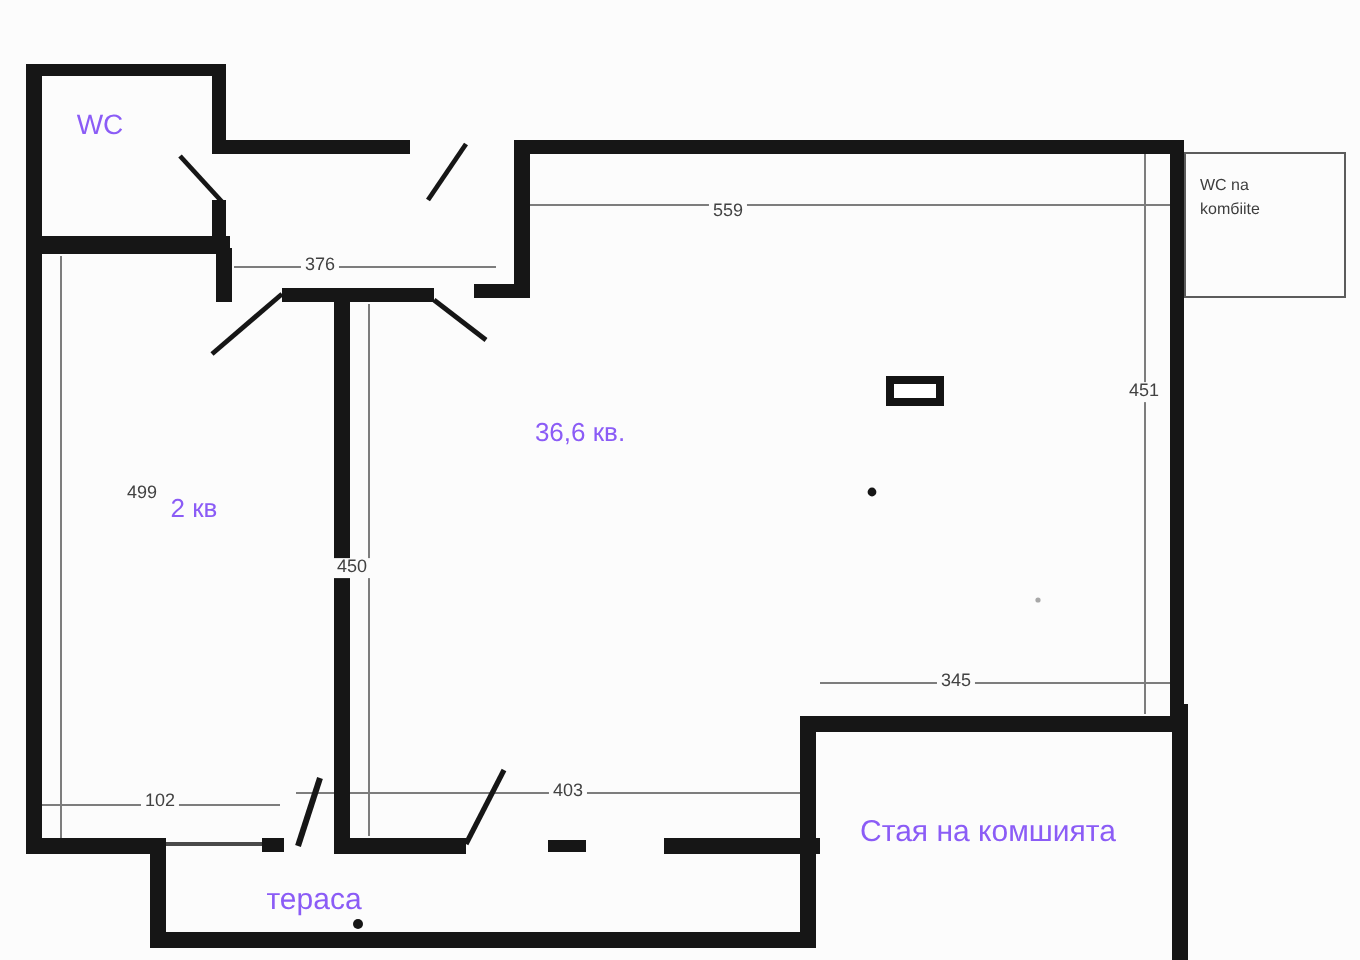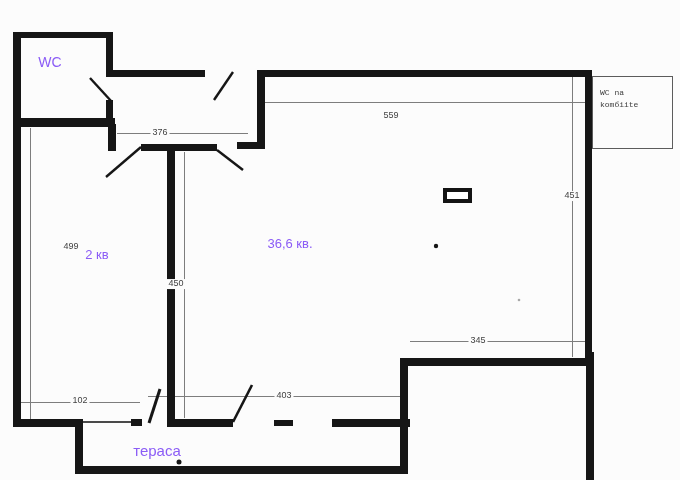--- a/index.html
+++ b/index.html
@@ -35,21 +35,21 @@
   <div class="dline" style="left:265px;top:102px;width:323px;height:1px;"></div>
   <div class="dline" style="left:117px;top:133px;width:131px;height:1px;"></div>
   <div class="dline" style="left:30px;top:128px;width:1px;height:292px;"></div>
   <div class="dline" style="left:184px;top:152px;width:1px;height:266px;"></div>
   <div class="dline" style="left:572px;top:74px;width:1px;height:283px;"></div>
   <div class="dline" style="left:18px;top:402px;width:122px;height:1px;"></div>
   <div class="dline" style="left:148px;top:396px;width:260px;height:1px;"></div>
   <div class="dline" style="left:410px;top:341px;width:175px;height:1px;"></div>
 
   <div class="box-thin" style="left:592px;top:76px;width:79px;height:71px;"></div>
-  <div class="annot" style="left:600px;top:87px;font-family:Liberation Mono, monospace;">
+  <div class="annot" style="left:600px;top:87px;">
     <div>WC na</div>
     <div>komбiite</div>
   </div>
 
   <div class="wall" style="left:13px;top:32px;width:100px;height:6px;"></div>
   <div class="wall" style="left:13px;top:32px;width:8px;height:95px;"></div>
   <div class="wall" style="left:13px;top:118px;width:102px;height:9px;"></div>
   <div class="wall" style="left:106px;top:32px;width:7px;height:45px;"></div>
   <div class="wall" style="left:106px;top:100px;width:7px;height:22px;"></div>
   <div class="wall" style="left:108px;top:124px;width:8px;height:27px;"></div>
@@ -90,24 +90,25 @@
     <line x1="217" y1="150" x2="243" y2="170" stroke="#161616" stroke-width="2.4"></line>
     <line x1="160" y1="389" x2="149" y2="423" stroke="#161616" stroke-width="3"></line>
     <line x1="252" y1="385" x2="233" y2="422" stroke="#161616" stroke-width="2.6"></line>
     <circle cx="436" cy="246" r="2.2" fill="#161616"></circle>
     <circle cx="179" cy="462" r="2.5" fill="#161616"></circle>
     <circle cx="519" cy="300" r="1.3" fill="#a8a8a8"></circle>
   </svg>
 
   <span class="room-label" style="left:50px;top:62px;font-size:14px;">WC</span>
   <span class="room-label" style="left:97px;top:254px;font-size:13px;">2 кв</span>
-  <span class="room-label" style="left:290px;top:216px;font-size:13px;margin-top:27px;">36,6 кв.</span>
+  <span class="room-label" style="left:290px;top:216px;font-size:13px;">36,6 кв.</span>
+  <span class="room-label" style="left:494px;top:416px;font-size:15px;">Стая на комшията</span>
   <span class="room-label" style="left:157px;top:450px;font-size:15px;">тераса</span>
 
-  <span class="dim" style="left:364px;top:116px;margin-left:27px;">559</span>
+  <span class="dim" style="left:364px;top:106px;">559</span>
   <span class="dim" style="left:160px;top:133px;">376</span>
   <span class="dim" style="left:32px;top:247px;margin-left:39px;">499</span>
   <span class="dim" style="left:176px;top:284px;">450</span>
   <span class="dim" style="left:572px;top:196px;">451</span>
   <span class="dim" style="left:80px;top:401px;">102</span>
   <span class="dim" style="left:284px;top:396px;">403</span>
   <span class="dim" style="left:478px;top:341px;">345</span>
 
 </div>
 

